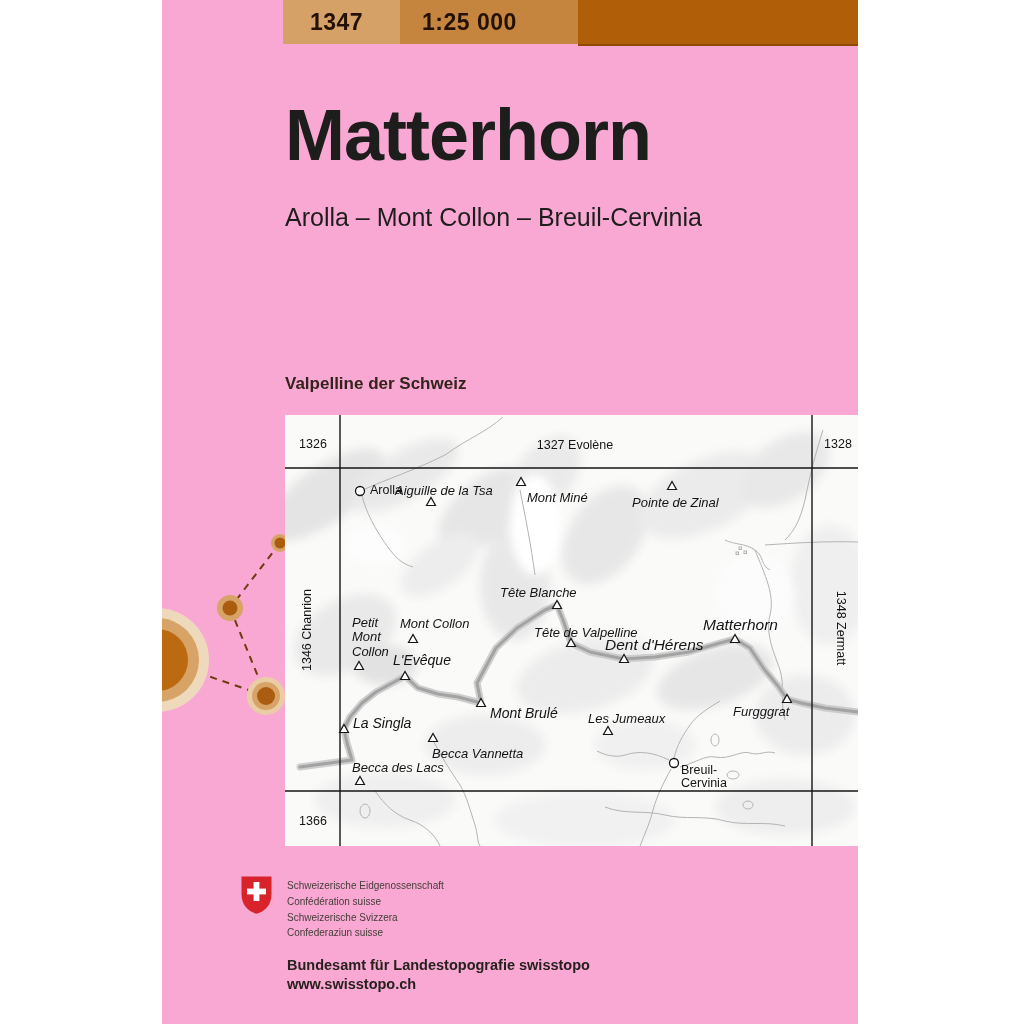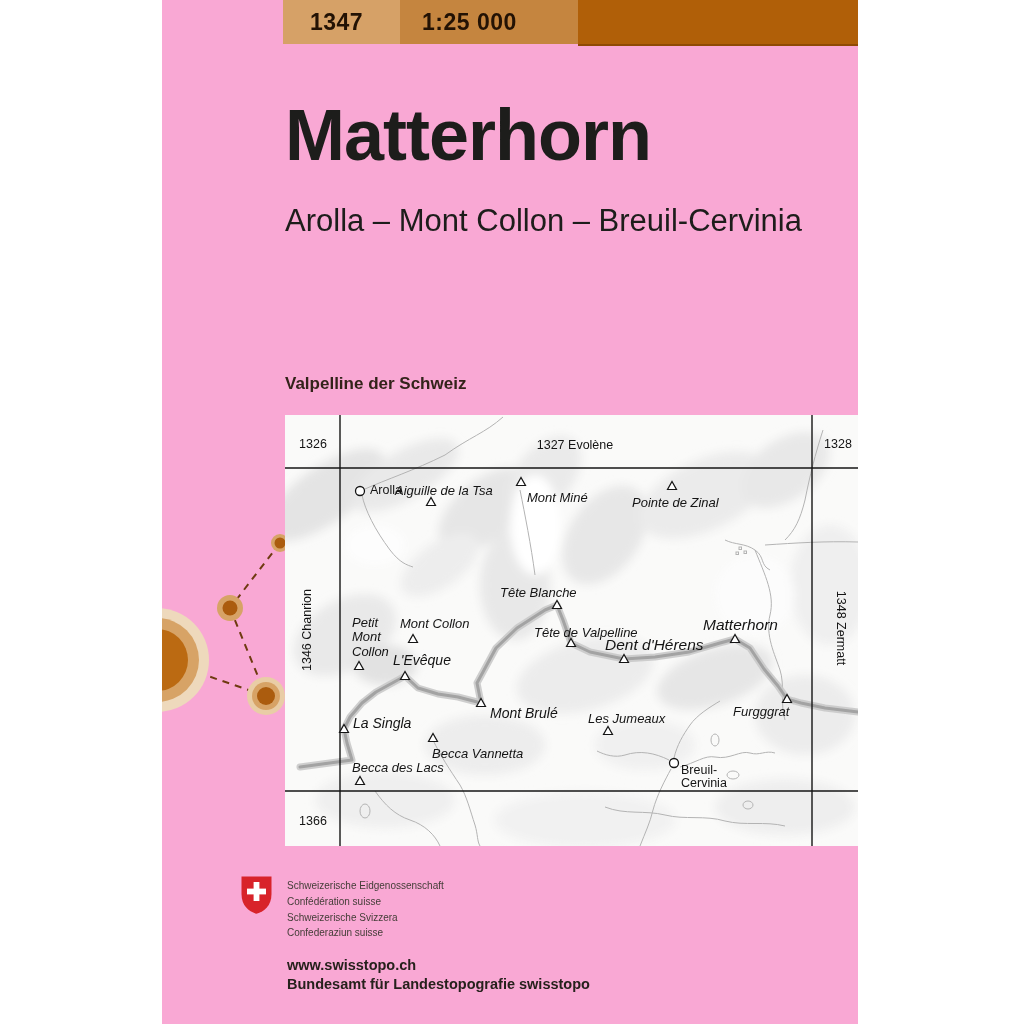--- a/index.html
+++ b/index.html
@@ -10,21 +10,21 @@
   .band-block{position:absolute;top:0;height:44px;display:flex;align-items:center;}
   .band-sheet{left:121px;width:117px;background:#d6a167;}
   .band-scale{left:238px;width:204px;background:#c5853f;}
   .band-dark{left:416px;width:280px;height:46px;background:#b05f08;
              box-shadow:inset 0 -2px 0 #8f4a04;}
   .band-text{font-size:23px;font-weight:bold;color:#231204;letter-spacing:.5px;}
   .band-sheet .band-text{margin-left:27px;}
   .band-scale .band-text{margin-left:22px;}
   .title{position:absolute;left:123px;top:94px;font-size:72px;font-weight:bold;
          color:#1d1d1b;letter-spacing:-1px;}
-  .subtitle{position:absolute;left:123px;top:203px;font-size:31px;color:#1d1d1b;}
+  .subtitle{position:absolute;left:123px;top:203px;font-size:25px;color:#1d1d1b;}
   .series{position:absolute;left:123px;top:374px;font-size:17px;font-weight:bold;color:#33231a;}
   .circle{position:absolute;border-radius:50%;}
   .map-wrap{position:absolute;left:123px;top:415px;width:573px;height:420px;text-align:center;}
   .footer-shield{position:absolute;left:78px;top:875px;width:33px;height:40px;}
   .federal{position:absolute;left:125px;top:878px;font-size:10px;line-height:15.8px;color:#433d37;}
   .agency{position:absolute;left:125px;top:956px;font-size:14.5px;line-height:19px;
           font-weight:bold;color:#26211c;}
   svg text{fill:#141414;}
   .peak-label{font-style:italic;font-size:13px;}
   .peak-label-lg{font-style:italic;font-size:15.5px;}
@@ -212,17 +212,17 @@
   </svg>
 
   <div class="federal">
     <div>Schweizerische Eidgenossenschaft</div>
     <div>Confédération suisse</div>
     <div>Schweizerische Svizzera</div>
     <div>Confederaziun suisse</div>
   </div>
 
   <div class="agency">
+    <div>Bundesamt für Landestopografie swisstopo</div>
     <div>www.swisstopo.ch</div>
-    <div>Bundesamt für Landestopografie swisstopo</div>
   </div>
 
 </div>
 
 </body></html>

